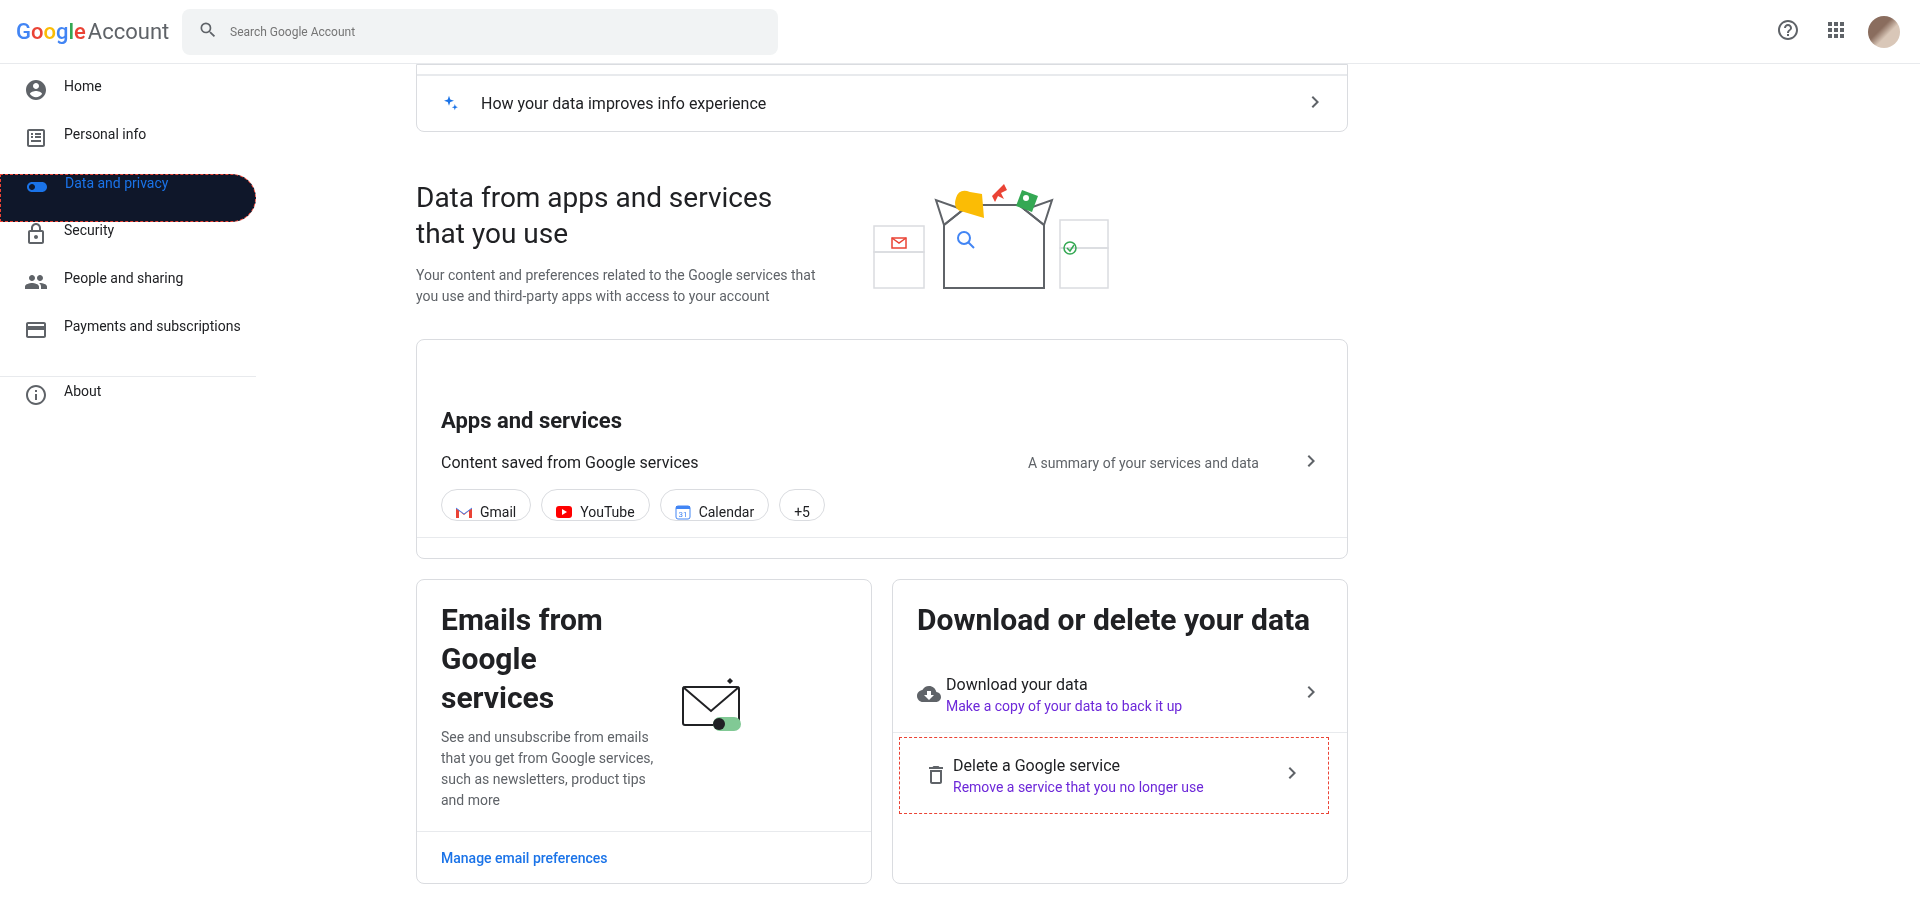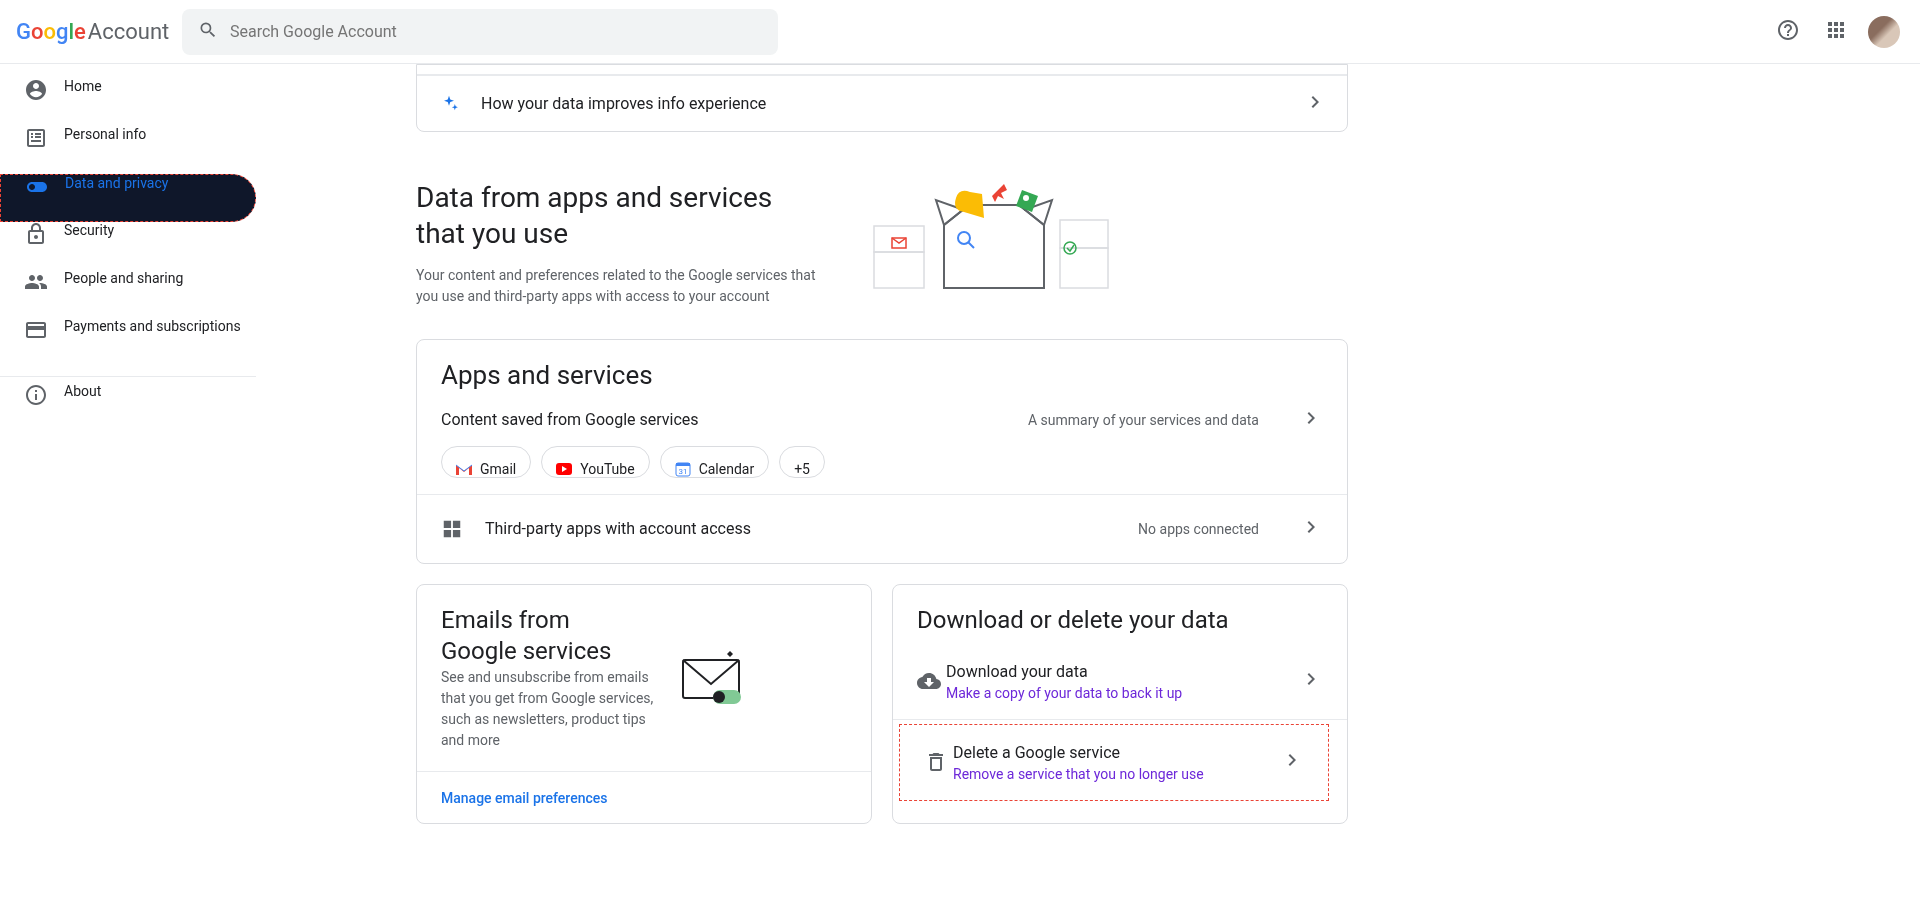--- a/index.html
+++ b/index.html
@@ -7,21 +7,21 @@
 
     
     .header { display: flex; align-items: center; height: 64px; padding: 0 16px; border-bottom: 1px solid #e8eaed; }
     .logo-area { display: flex; align-items: flex-end; min-width: 166px; }
     .logo-g { font-size: 22px; font-weight: 500; }
     .logo-g .b { color: #4285f4; } .logo-g .r { color: #ea4335; }
     .logo-g .y { color: #fbbc05; } .logo-g .g { color: #34a853; }
     .logo-acc { color: #5f6368; font-size: 22px; margin-left: 2px; }
     .search-box { display: flex; align-items: center; background: #f1f3f4; border-radius: 8px; height: 46px; width: 596px; padding: 0 16px; }
     .search-box svg { fill: #5f6368; margin-right: 12px; }
-    .search-box input { border: none; background: transparent; outline: none; font-size: 16px; color: #5f6368; width: 100%; }
+    .search-box input { border: none; background: transparent; outline: none; font-size: 12px; color: #5f6368; width: 100%; }
     .header-right { margin-left: auto; display: flex; align-items: center; gap: 8px; }
     .icon-btn { width: 40px; height: 40px; display: flex; align-items: center; justify-content: center; border-radius: 50%; cursor: pointer; }
     .icon-btn svg { fill: #5f6368; }
     .avatar { width: 32px; height: 32px; border-radius: 50%; background: linear-gradient(135deg, #8a6d5e 40%, #d9c7b8 60%); }
 
     .body-wrap { display: flex; }
 
     
     .sidebar { width: 280px; padding-top: 14px; }
     .sidebar-item { display: flex; align-items: flex-start; height: 48px; padding-left: 24px; border-radius: 0 24px 24px 0; cursor: pointer; color: #202124; font-size: 14px; margin-right: 24px; }
@@ -41,39 +41,39 @@
     .row-link .chev { margin-left: auto; }
     .chev svg { fill: #5f6368; }
 
     .section-head { display: flex; align-items: flex-start; margin-bottom: 32px; gap: 48px; }
     .section-head h2 { font-size: 28px; font-weight: 400; color: #202124; margin-bottom: 12px; max-width: 400px; line-height: 1.3; }
     .section-head p { font-size: 14px; color: #5f6368; max-width: 400px; line-height: 1.5; }
     .section-illus { width: 260px; height: 120px; position: relative; }
 
     .card { border: 1px solid #dadce0; border-radius: 8px; }
     .card-pad { padding: 20px 24px; }
-    .card h3 { font-size: 26px; font-weight: 400; margin-bottom: 16px; }
+    .card h3 { font-size: 22px; font-weight: 700; margin-bottom: 16px; margin-top: 48px; }
     .card .subtitle-row { display: flex; align-items: center; cursor: pointer; margin-bottom: 12px; }
     .subtitle-row .st { font-size: 16px; }
     .subtitle-row .sd { margin-left: auto; font-size: 14px; color: #5f6368; margin-right: 40px; }
 
     .chips { display: flex; gap: 10px; }
     .chip { display: flex; align-items: flex-end; height: 32px; padding: 0 14px; border: 1px solid #dadce0; border-radius: 16px; font-size: 14px; cursor: pointer; gap: 8px; }
     .chip-icon { width: 16px; height: 16px; display:flex; align-items:center; justify-content:center; }
 
     .card .card-divider { height: 1px; background: #e8eaed; margin: 16px -24px 0 -24px; }
     .card .row { display: flex; align-items: center; padding: 20px 24px; cursor: pointer; }
     .card .row .ricon { width: 24px; margin-right: 20px; fill:#5f6368; display:flex; }
     .card .row .rtitle { font-size: 16px; }
     .card .row .rdesc { margin-left: auto; margin-right: 40px; font-size: 14px; color: #5f6368; }
 
     .two-col { display: flex; gap: 20px; margin-top: 20px; }
     .half-card { flex: 1; border: 1px solid #dadce0; border-radius: 8px; display: flex; flex-direction: column; }
     .half-card .hc-body { padding: 20px 24px; display: flex; gap: 16px; }
-    .half-card h4 { font-size: 24px; font-weight: 400; max-width: 210px; line-height: 1.3; }
+    .half-card h4 { font-size: 30px; font-weight: 700; margin-bottom: 10px; max-width: 210px; line-height: 1.3; }
     .half-card .hdesc { font-size: 14px; color: #5f6368; line-height: 1.5; max-width: 220px; }
     .half-card .hc-foot { border-top: 1px solid #e8eaed; padding: 16px 24px; }
     .link-text { color: #1a73e8; font-size: 14px; font-weight: 500; cursor: pointer; }
     .envelope-illus { width: 70px; height: 60px; position: relative; align-self: center; }
 
     .dd-row { display: flex; align-items: center; padding: 18px 24px; cursor: pointer; gap: 5px; }
     .dd-row .ricon { width: 24px; fill: #5f6368; display:flex; }
     .dd-row .text-col .t1 { font-size: 16px; margin-bottom: 4px; }
     .dd-row .text-col .t2 { font-size: 14px; color: #6d28d9; }
     .dd-row .chev { margin-left: auto; }
@@ -256,32 +256,20 @@
                 </svg>
               </span>
             <span>Calendar</span>
           </div>
           <div class="chip">
             <span>+5</span>
           </div>
         </div>
         <div class="card-divider"></div>
       </div>
-      <div class="row" style="margin-top:-20px;">
-        <span class="ricon">
-            <svg width="22" height="22" viewBox="0 0 24 24" fill="#5f6368">
-              <path d="M3 3h8v8H3zm10 0h8v8h-8zM3 13h8v8H3zm10 0h8v8h-8z"></path>
-            </svg>
-          </span>
-        <span class="rtitle">Third-party apps with account access</span>
-        <span class="rdesc">No apps connected</span>
-        <span class="chev"><svg width="24" height="24" viewBox="0 0 24 24" fill="#5f6368">
-              <path d="M10 6L8.59 7.41 13.17 12l-4.58 4.59L10 18l6-6z"></path>
-            </svg></span>
-      </div>
     </div>
 
     <div class="two-col">
 
       <div class="half-card">
         <div class="hc-body">
           <div>
             <h4>Emails from Google services</h4>
             <div class="hdesc">See and unsubscribe from emails that you get from Google services, such as newsletters, product tips and more</div>
           </div>

